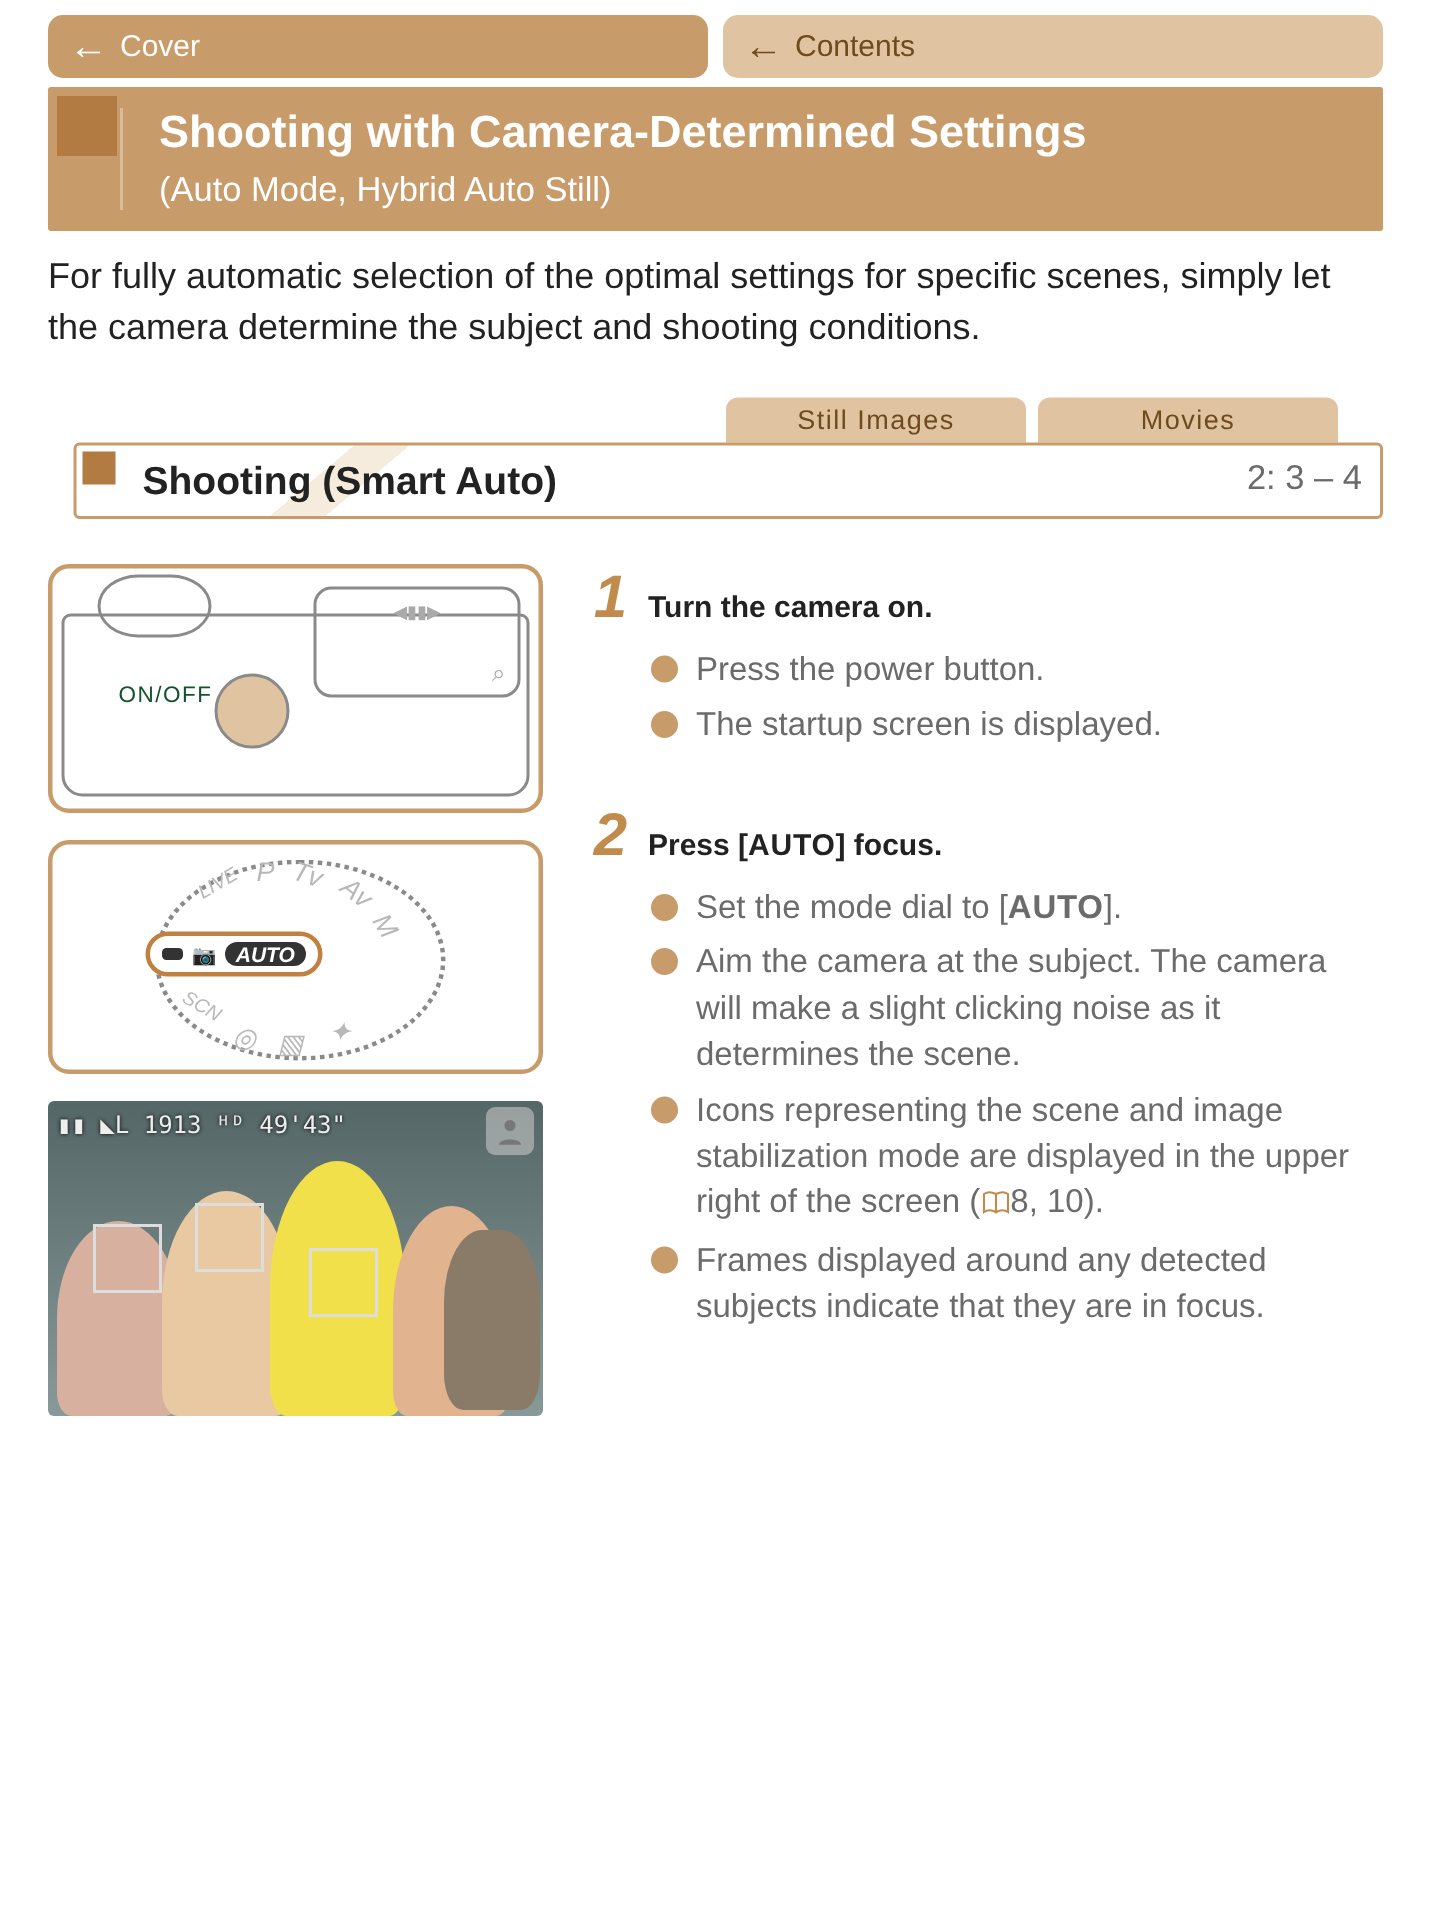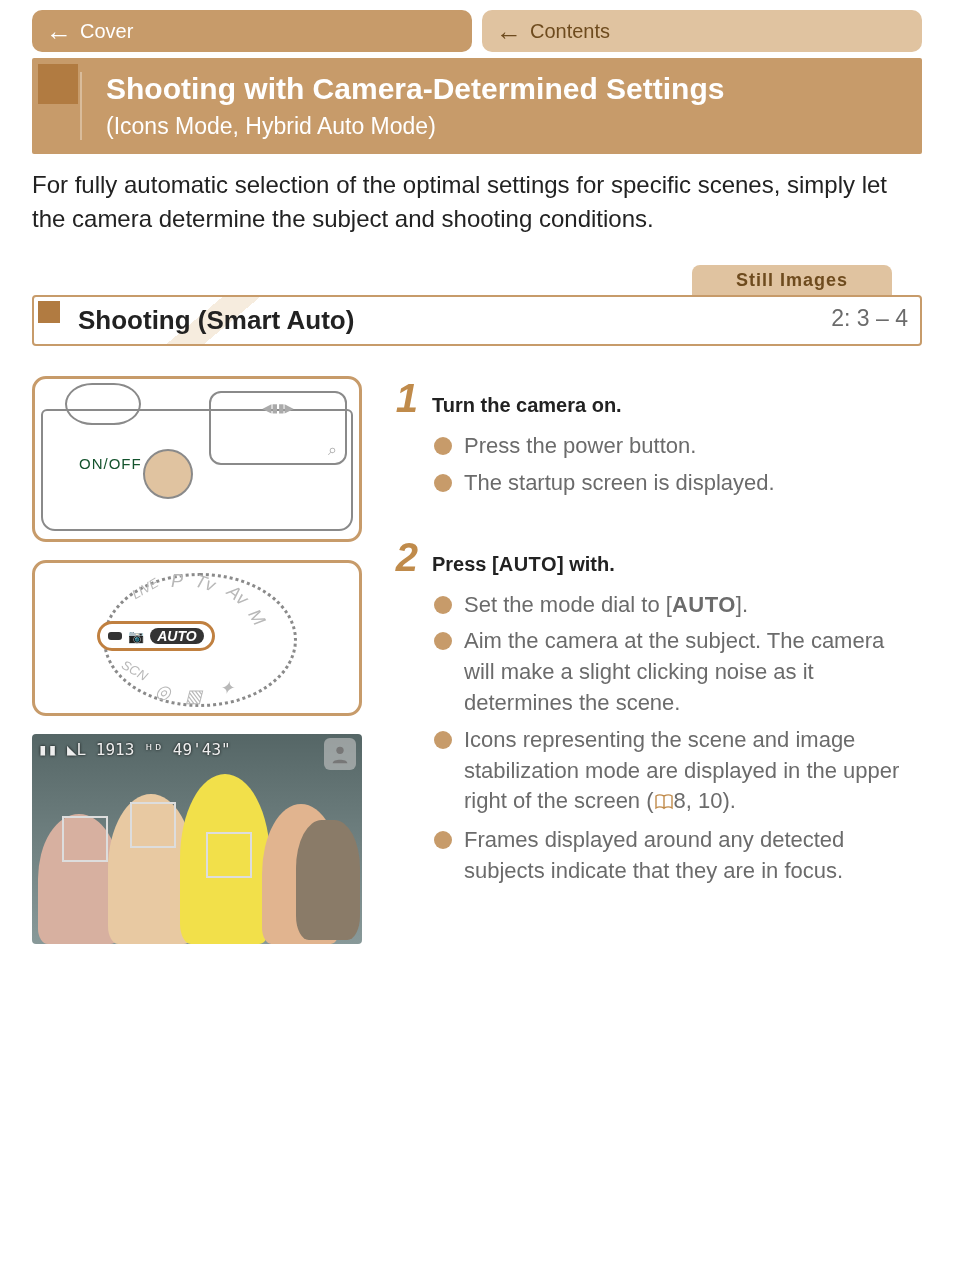--- a/index.html
+++ b/index.html
@@ -66,30 +66,30 @@
   .sub-heading-wrap { margin-top:28px; }
   .tabs { display:flex; gap:8px; justify-content:flex-end; padding-right:30px;}
   .tab {
     width:200px; height:30px;
     background: var(--tan-light);
     border-radius:8px 8px 0 0;
     color:#6E4B1E;
     font-size:18px;
     display:flex; align-items:center; justify-content:center;
     letter-spacing:1px;
-    font-weight:bold;
   }
   .sub-heading {
     border:2px solid var(--tan);
     border-radius:4px;
     padding:8px 12px 8px 44px;
     font-size:26px;
     font-weight:600;
     background:linear-gradient(140deg,#fff, #fff 20%, var(--tan-xlight) 20%, var(--tan-xlight) 24%, #fff 24%);
     position:relative;
+    margin-left:17px;
   }
   .sub-heading::before{
     content:"";
     position:absolute;
     left:4px; top:4px;
     width:22px; height:22px;
     background:#B17B41;
   }
   .sub-heading .cross-ref { font-weight:400; color:var(--grey); font-size:23px; float:right; }
 
@@ -170,28 +170,29 @@
     <span>Cover</span>
   </div>
   <div class="crumb crumb-2">
     <span class="arrow">←</span>
     <span>Contents</span>
   </div>
 </div>
 
 <div class="main-heading-block">
   <div class="main-heading-title">Shooting with Camera-Determined Settings</div>
-  <div class="main-heading-sub">(Icons Mode, Hybrid Auto Mode)</div>
+  <div class="main-heading-sub">(Auto Mode, Hybrid Auto Still)</div>
 </div>
 
 <p class="intro">For fully automatic selection of the optimal settings for specific scenes, simply let the camera determine the subject and shooting conditions.</p>
 
 <div class="sub-heading-wrap">
   <div class="tabs">
     <div class="tab">Still Images</div>
+    <div class="tab">Movies</div>
   </div>
   <div class="sub-heading">
     <span>Shooting (Smart Auto)</span>
     <span class="cross-ref">
       <span>2: </span>
       <span>3 – 4</span>
     </span>
   </div>
 </div>
 
@@ -265,21 +266,21 @@
           <span class="dot"></span>
           <span>The startup screen is displayed.</span>
         </div>
       </div>
     </div>
 
     <div class="step">
       <div class="step-row">
         <div class="step-num">2</div>
         <div class="step-title">
-          <span>Press [</span><span class="auto-word">AUTO</span><span>] with.</span>
+          <span>Press [</span><span class="auto-word">AUTO</span><span>] focus.</span>
         </div>
       </div>
       <div class="bullets">
         <div class="bullet">
           <span class="dot"></span>
           <span>
             <span>Set the mode dial to [</span><span class="auto-word">AUTO</span><span>].</span>
           </span>
         </div>
         <div class="bullet">

